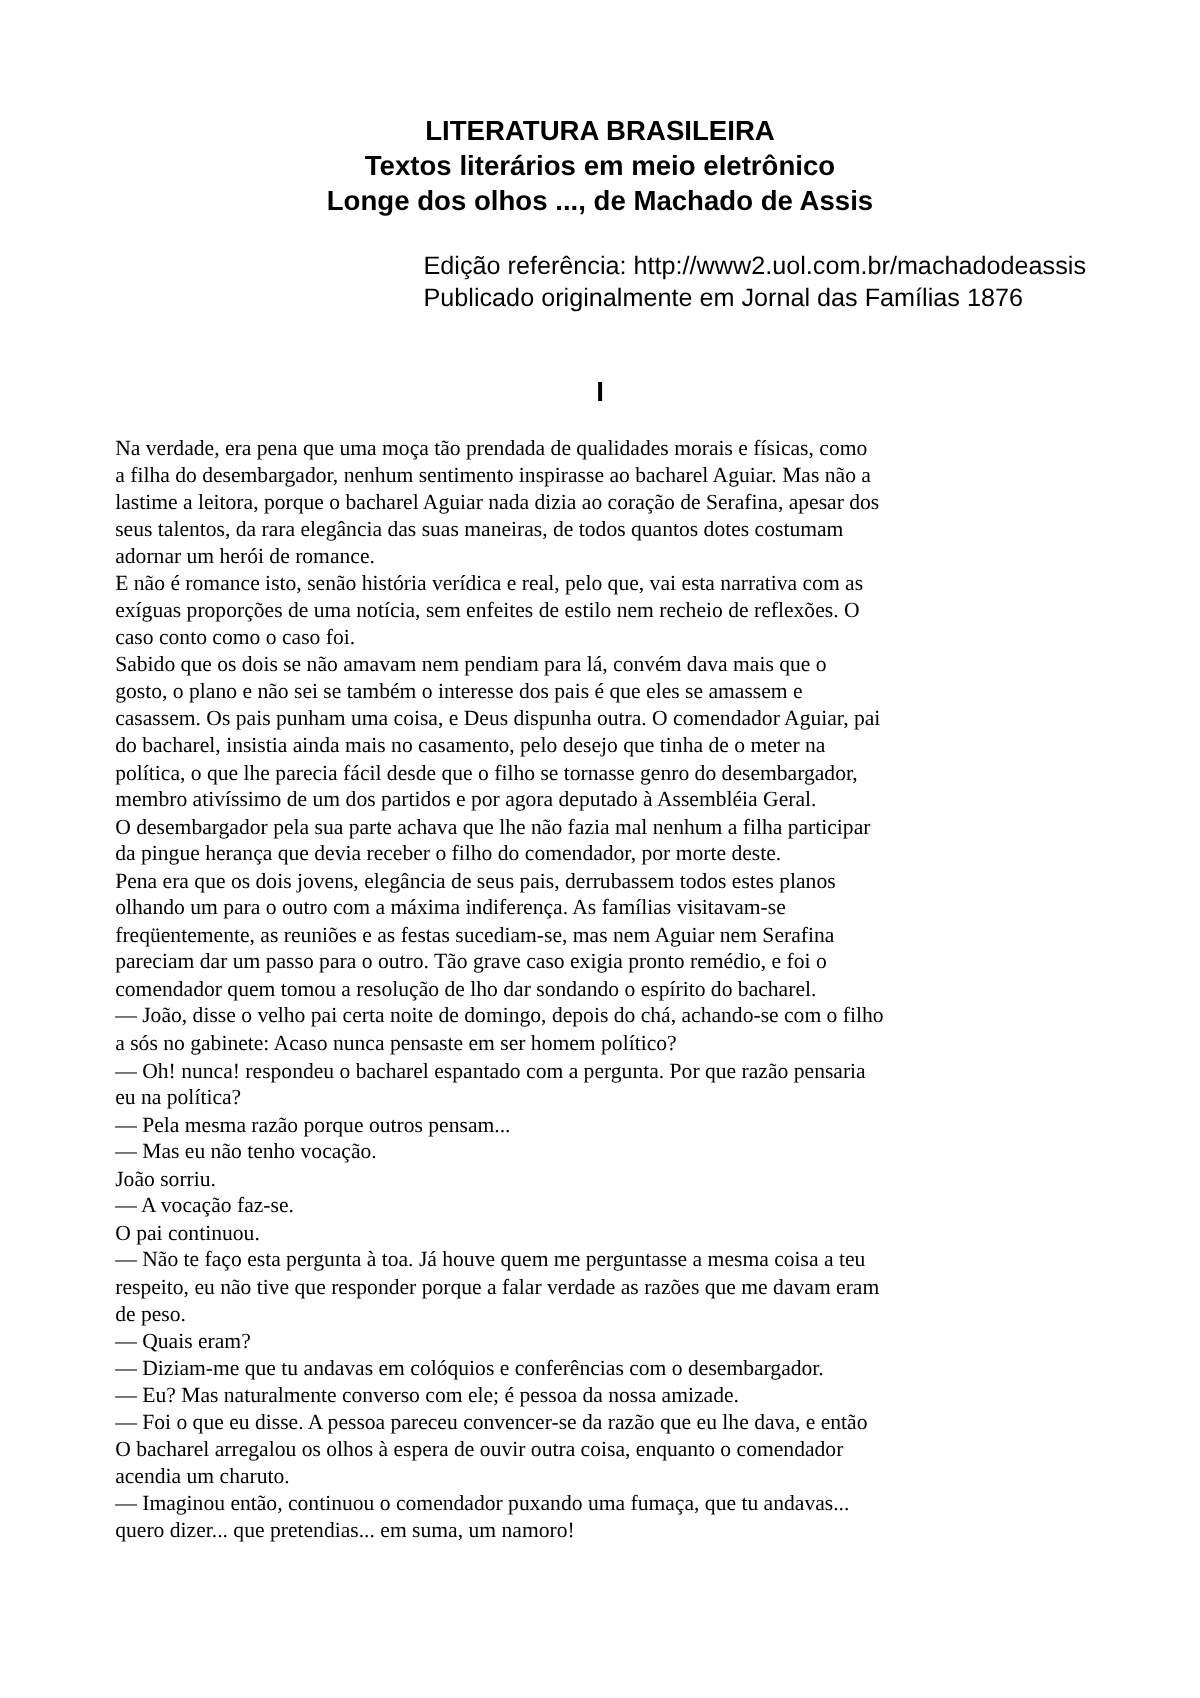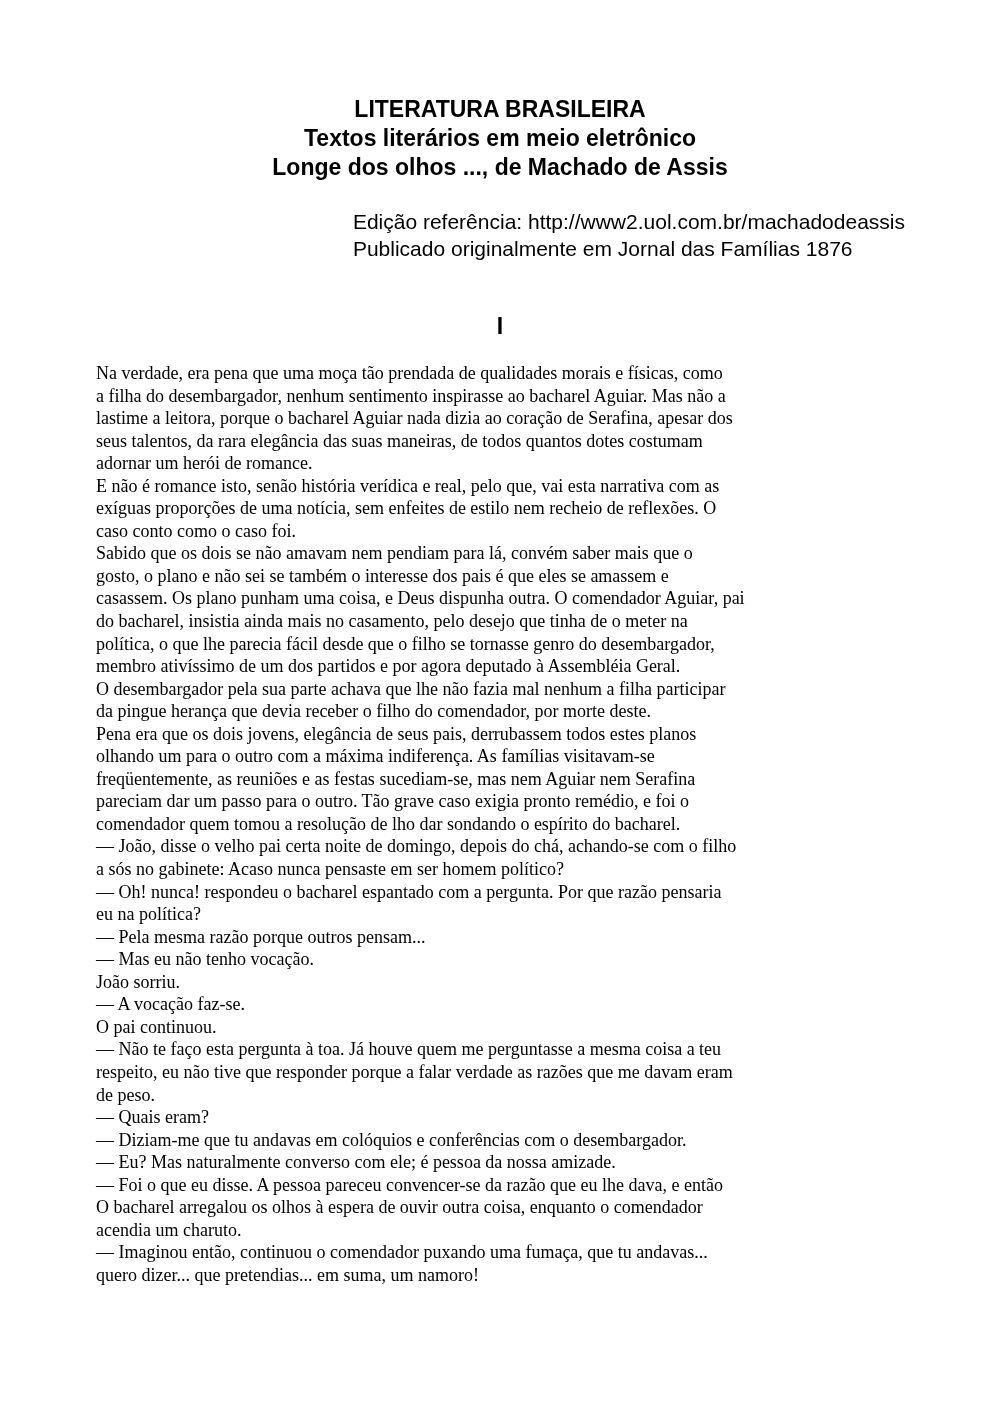--- a/index.html
+++ b/index.html
@@ -85,23 +85,23 @@
 
   <div class="body-text" id="body-text">
       <div class="line">Na verdade, era pena que uma moça tão prendada de qualidades morais e físicas, como</div>
       <div class="line">a filha do desembargador, nenhum sentimento inspirasse ao bacharel Aguiar. Mas não a</div>
       <div class="line">lastime a leitora, porque o bacharel Aguiar nada dizia ao coração de Serafina, apesar dos</div>
       <div class="line">seus talentos, da rara elegância das suas maneiras, de todos quantos dotes costumam</div>
       <div class="line">adornar um herói de romance.</div>
       <div class="line">E não é romance isto, senão história verídica e real, pelo que, vai esta narrativa com as</div>
       <div class="line">exíguas proporções de uma notícia, sem enfeites de estilo nem recheio de reflexões. O</div>
       <div class="line">caso conto como o caso foi.</div>
-      <div class="line">Sabido que os dois se não amavam nem pendiam para lá, convém saber mais que o</div>
+      <div class="line">Sabido que os dois se não amavam nem pendiam para lá, convém dava mais que o</div>
       <div class="line">gosto, o plano e não sei se também o interesse dos pais é que eles se amassem e</div>
-      <div class="line">casassem. Os plano punham uma coisa, e Deus dispunha outra. O comendador Aguiar, pai</div>
+      <div class="line">casassem. Os pais punham uma coisa, e Deus dispunha outra. O comendador Aguiar, pai</div>
       <div class="line">do bacharel, insistia ainda mais no casamento, pelo desejo que tinha de o meter na</div>
       <div class="line">política, o que lhe parecia fácil desde que o filho se tornasse genro do desembargador,</div>
       <div class="line">membro ativíssimo de um dos partidos e por agora deputado à Assembléia Geral.</div>
       <div class="line">O desembargador pela sua parte achava que lhe não fazia mal nenhum a filha participar</div>
       <div class="line">da pingue herança que devia receber o filho do comendador, por morte deste.</div>
       <div class="line">Pena era que os dois jovens, elegância de seus pais, derrubassem todos estes planos</div>
       <div class="line">olhando um para o outro com a máxima indiferença. As famílias visitavam-se</div>
       <div class="line">freqüentemente, as reuniões e as festas sucediam-se, mas nem Aguiar nem Serafina</div>
       <div class="line">pareciam dar um passo para o outro. Tão grave caso exigia pronto remédio, e foi o</div>
       <div class="line">comendador quem tomou a resolução de lho dar sondando o espírito do bacharel.</div>

